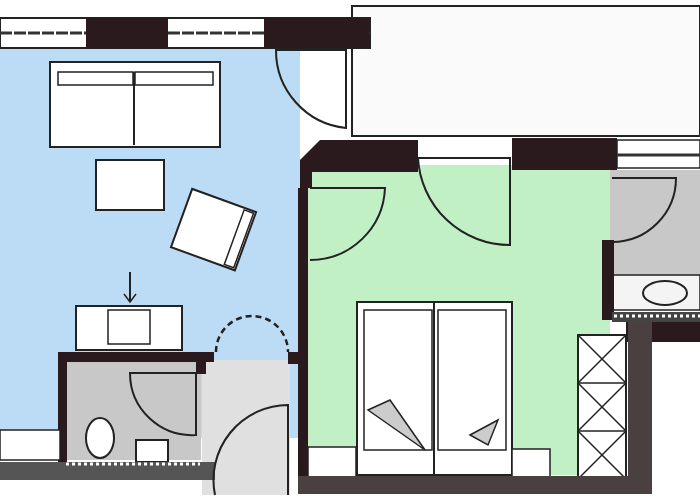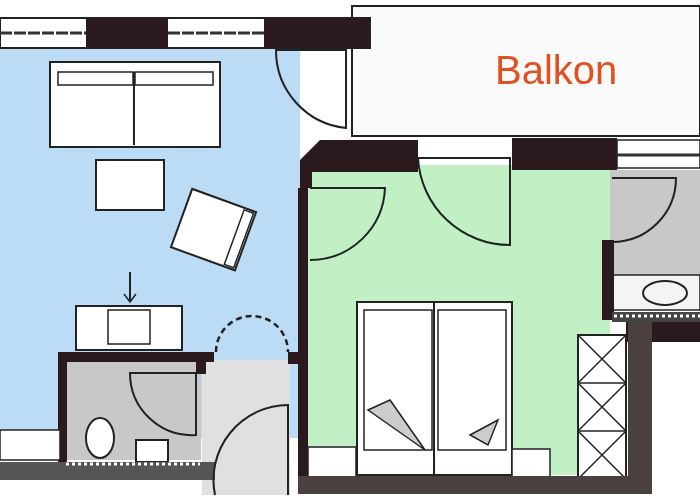--- a/index.html
+++ b/index.html
@@ -98,14 +98,13 @@
 
   <g>
     <rect x="578" y="335" width="48" height="144" fill="#fff" stroke="#222" stroke-width="2"></rect>
     <line x1="578" y1="383" x2="626" y2="383" stroke="#222" stroke-width="1.5"></line>
     <line x1="578" y1="431" x2="626" y2="431" stroke="#222" stroke-width="1.5"></line>
     <path d="M578 335 L626 383 M626 335 L578 383 M578 383 L626 431 M626 383 L578 431 M578 431 L626 479 M626 431 L578 479" stroke="#222" stroke-width="1.5"></path>
   </g>
   <rect x="628" y="322" width="24" height="160" fill="#4a4040"></rect>
   <rect x="298" y="476" width="354" height="18" fill="#4a4040"></rect>
 </svg>
-<div class="label" style="color:#e05020;">Balkon</div>
 </div>
 
 </body></html>

